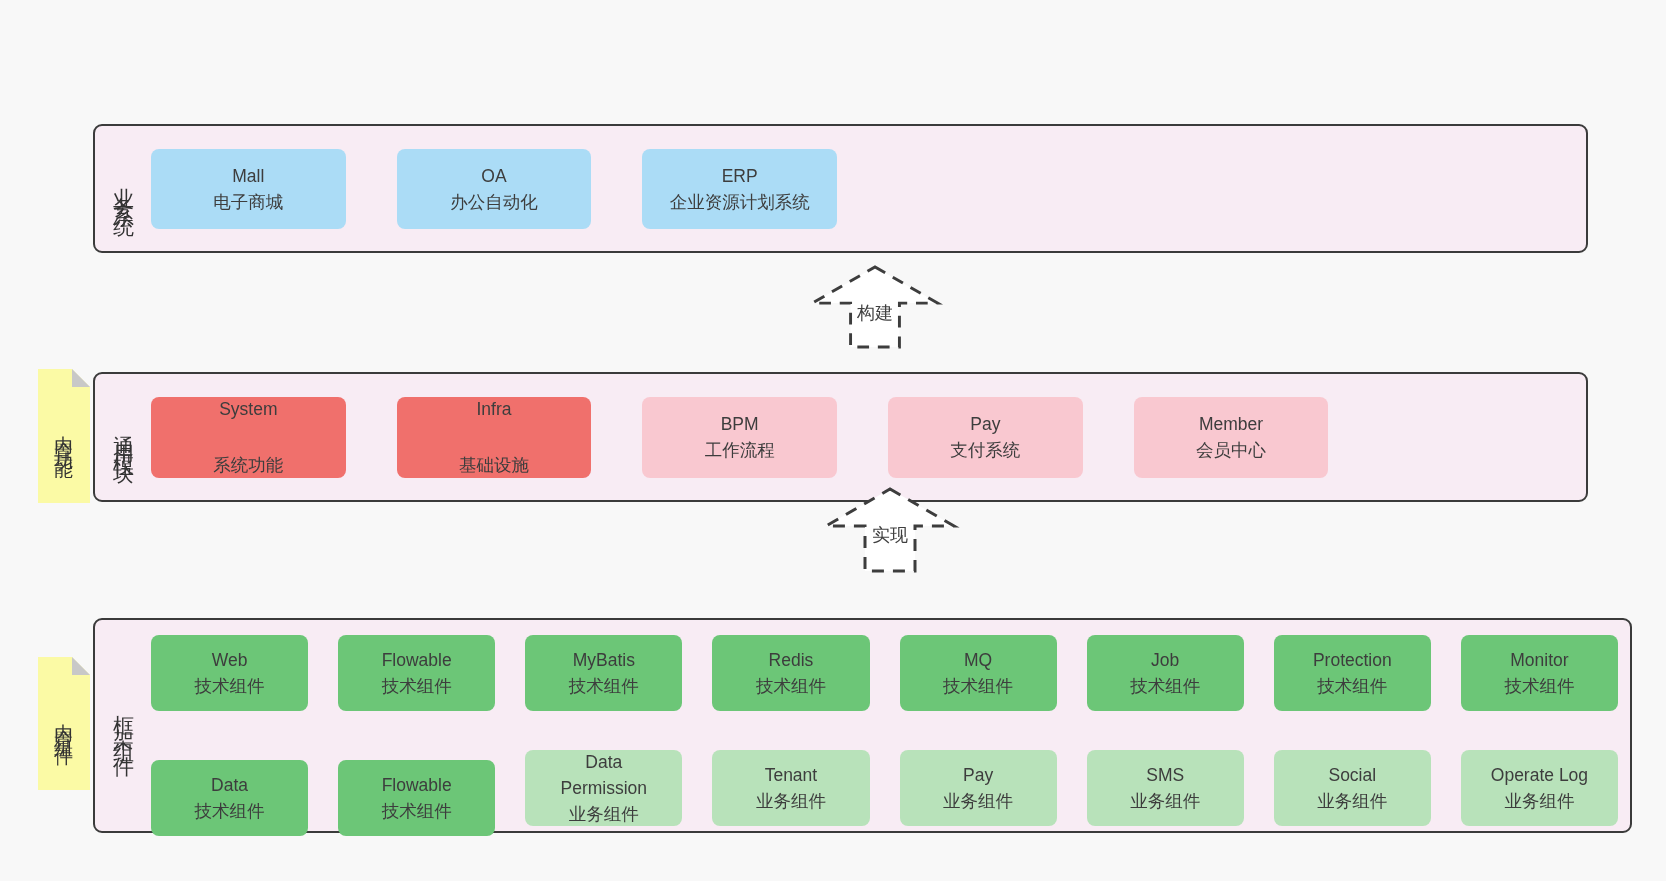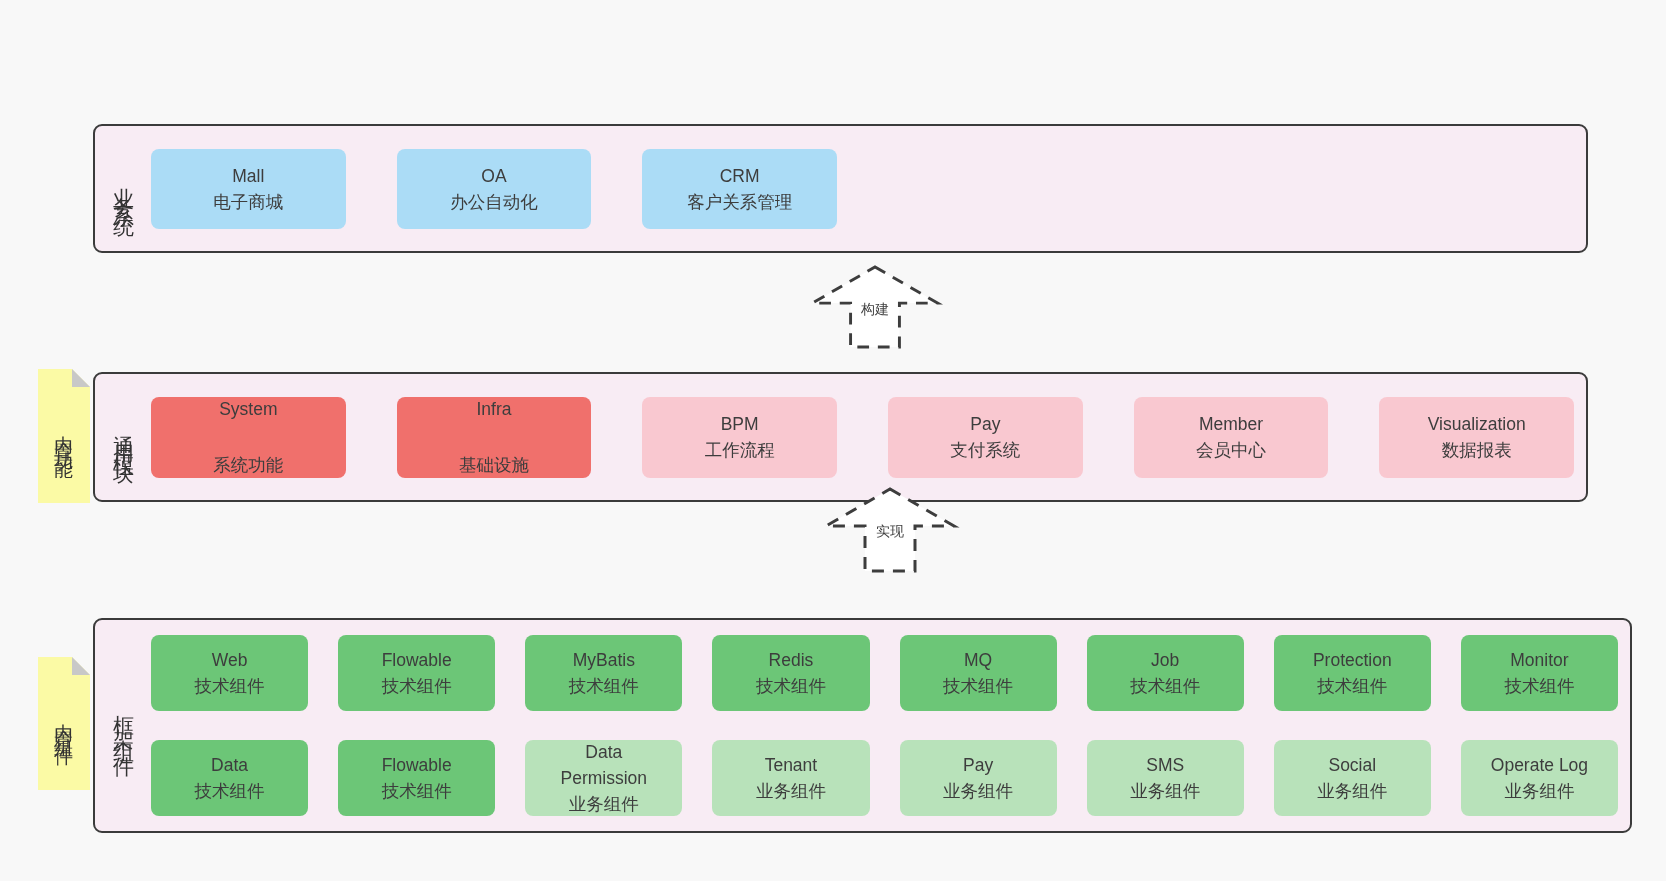--- a/index.html
+++ b/index.html
@@ -60,36 +60,36 @@
     color: var(--text, #3d3d3d);
     font-size: 17.5px;
     line-height: 26px;
   }
   #band-business .box   { height: 80px; }
   #band-modules .box    { height: 81px; }
   #band-components .box { height: 76px; }
   .box.blue        { background: var(--blue, #abdcf6); }
   .box.red         { background: var(--red, #f0706c); gap: 30px; }
   .box.pink        { background: var(--pink, #f9c8d0); justify-content: center; }
-  .box.green       { background: var(--green, #6cc677); }
+  .box.green       { background: var(--green, #6cc677); margin-top: 20px; }
   .box.green-light { background: var(--green-light, #b8e2ba); }
   .box-name { white-space: pre-line; }
 
   
   .arrow { position: absolute; }
   #arrow-build     { left: 805px; top: 264px; width: 140px; height: 86px; }
   #arrow-implement { left: 820px; top: 486px; width: 140px; height: 88px; }
   .arrow svg { display: block; width: 100%; height: 100%; }
   .arrow-label {
     position: absolute;
     left: 50%; top: 36px;
     transform: translateX(-50%);
     background: #ffffff;
     padding: 1px 3px;
-    font-size: 14px;
+    font-size: 18px;
     color: #3f3f3f;
     white-space: nowrap;
   }
 
   
   .note {
     position: absolute;
     background: var(--note-yellow, #fbfaa5);
     clip-path: polygon(0 0, calc(100% - 18px) 0, 100% 18px, 100% 100%, 0 100%);
     display: flex; justify-content: center; align-items: center;
@@ -122,22 +122,22 @@
     <div class="band-boxes">
         <div class="box blue">
           <div class="box-name">Mall</div>
           <div class="box-desc">电子商城</div>
         </div>
         <div class="box blue">
           <div class="box-name">OA</div>
           <div class="box-desc">办公自动化</div>
         </div>
         <div class="box blue">
-          <div class="box-name">CRM</div>
-          <div class="box-desc">客户关系管理</div>
+          <div class="box-name">ERP</div>
+          <div class="box-desc">企业资源计划系统</div>
         </div>
       </div>
   </section>
 
   <div class="arrow" id="arrow-build">
     <svg viewBox="0 0 140 88">
       <path d="M 70 3 L 134 40 L 95 40 L 95 85 L 45 85 L 45 40 L 6 40 Z" fill="#ffffff" stroke="#3d3d3d" stroke-width="3" stroke-dasharray="12 9"></path>
     </svg>
     <div class="arrow-label">构建</div>
   </div>
@@ -158,24 +158,20 @@
           <div class="box-desc">工作流程</div>
         </div>
         <div class="box pink">
           <div class="box-name">Pay</div>
           <div class="box-desc">支付系统</div>
         </div>
         <div class="box pink">
           <div class="box-name">Member</div>
           <div class="box-desc">会员中心</div>
         </div>
-        <div class="box pink">
-          <div class="box-name">Visualization</div>
-          <div class="box-desc">数据报表</div>
-        </div>
       </div>
   </section>
 
   <div class="note" id="note-functions">
     <div class="note-label">内置功能</div>
   </div>
   <div class="note-fold" style="left:72px; top:369px;"></div>
 
   <div class="arrow" id="arrow-implement">
     <svg viewBox="0 0 140 88">

